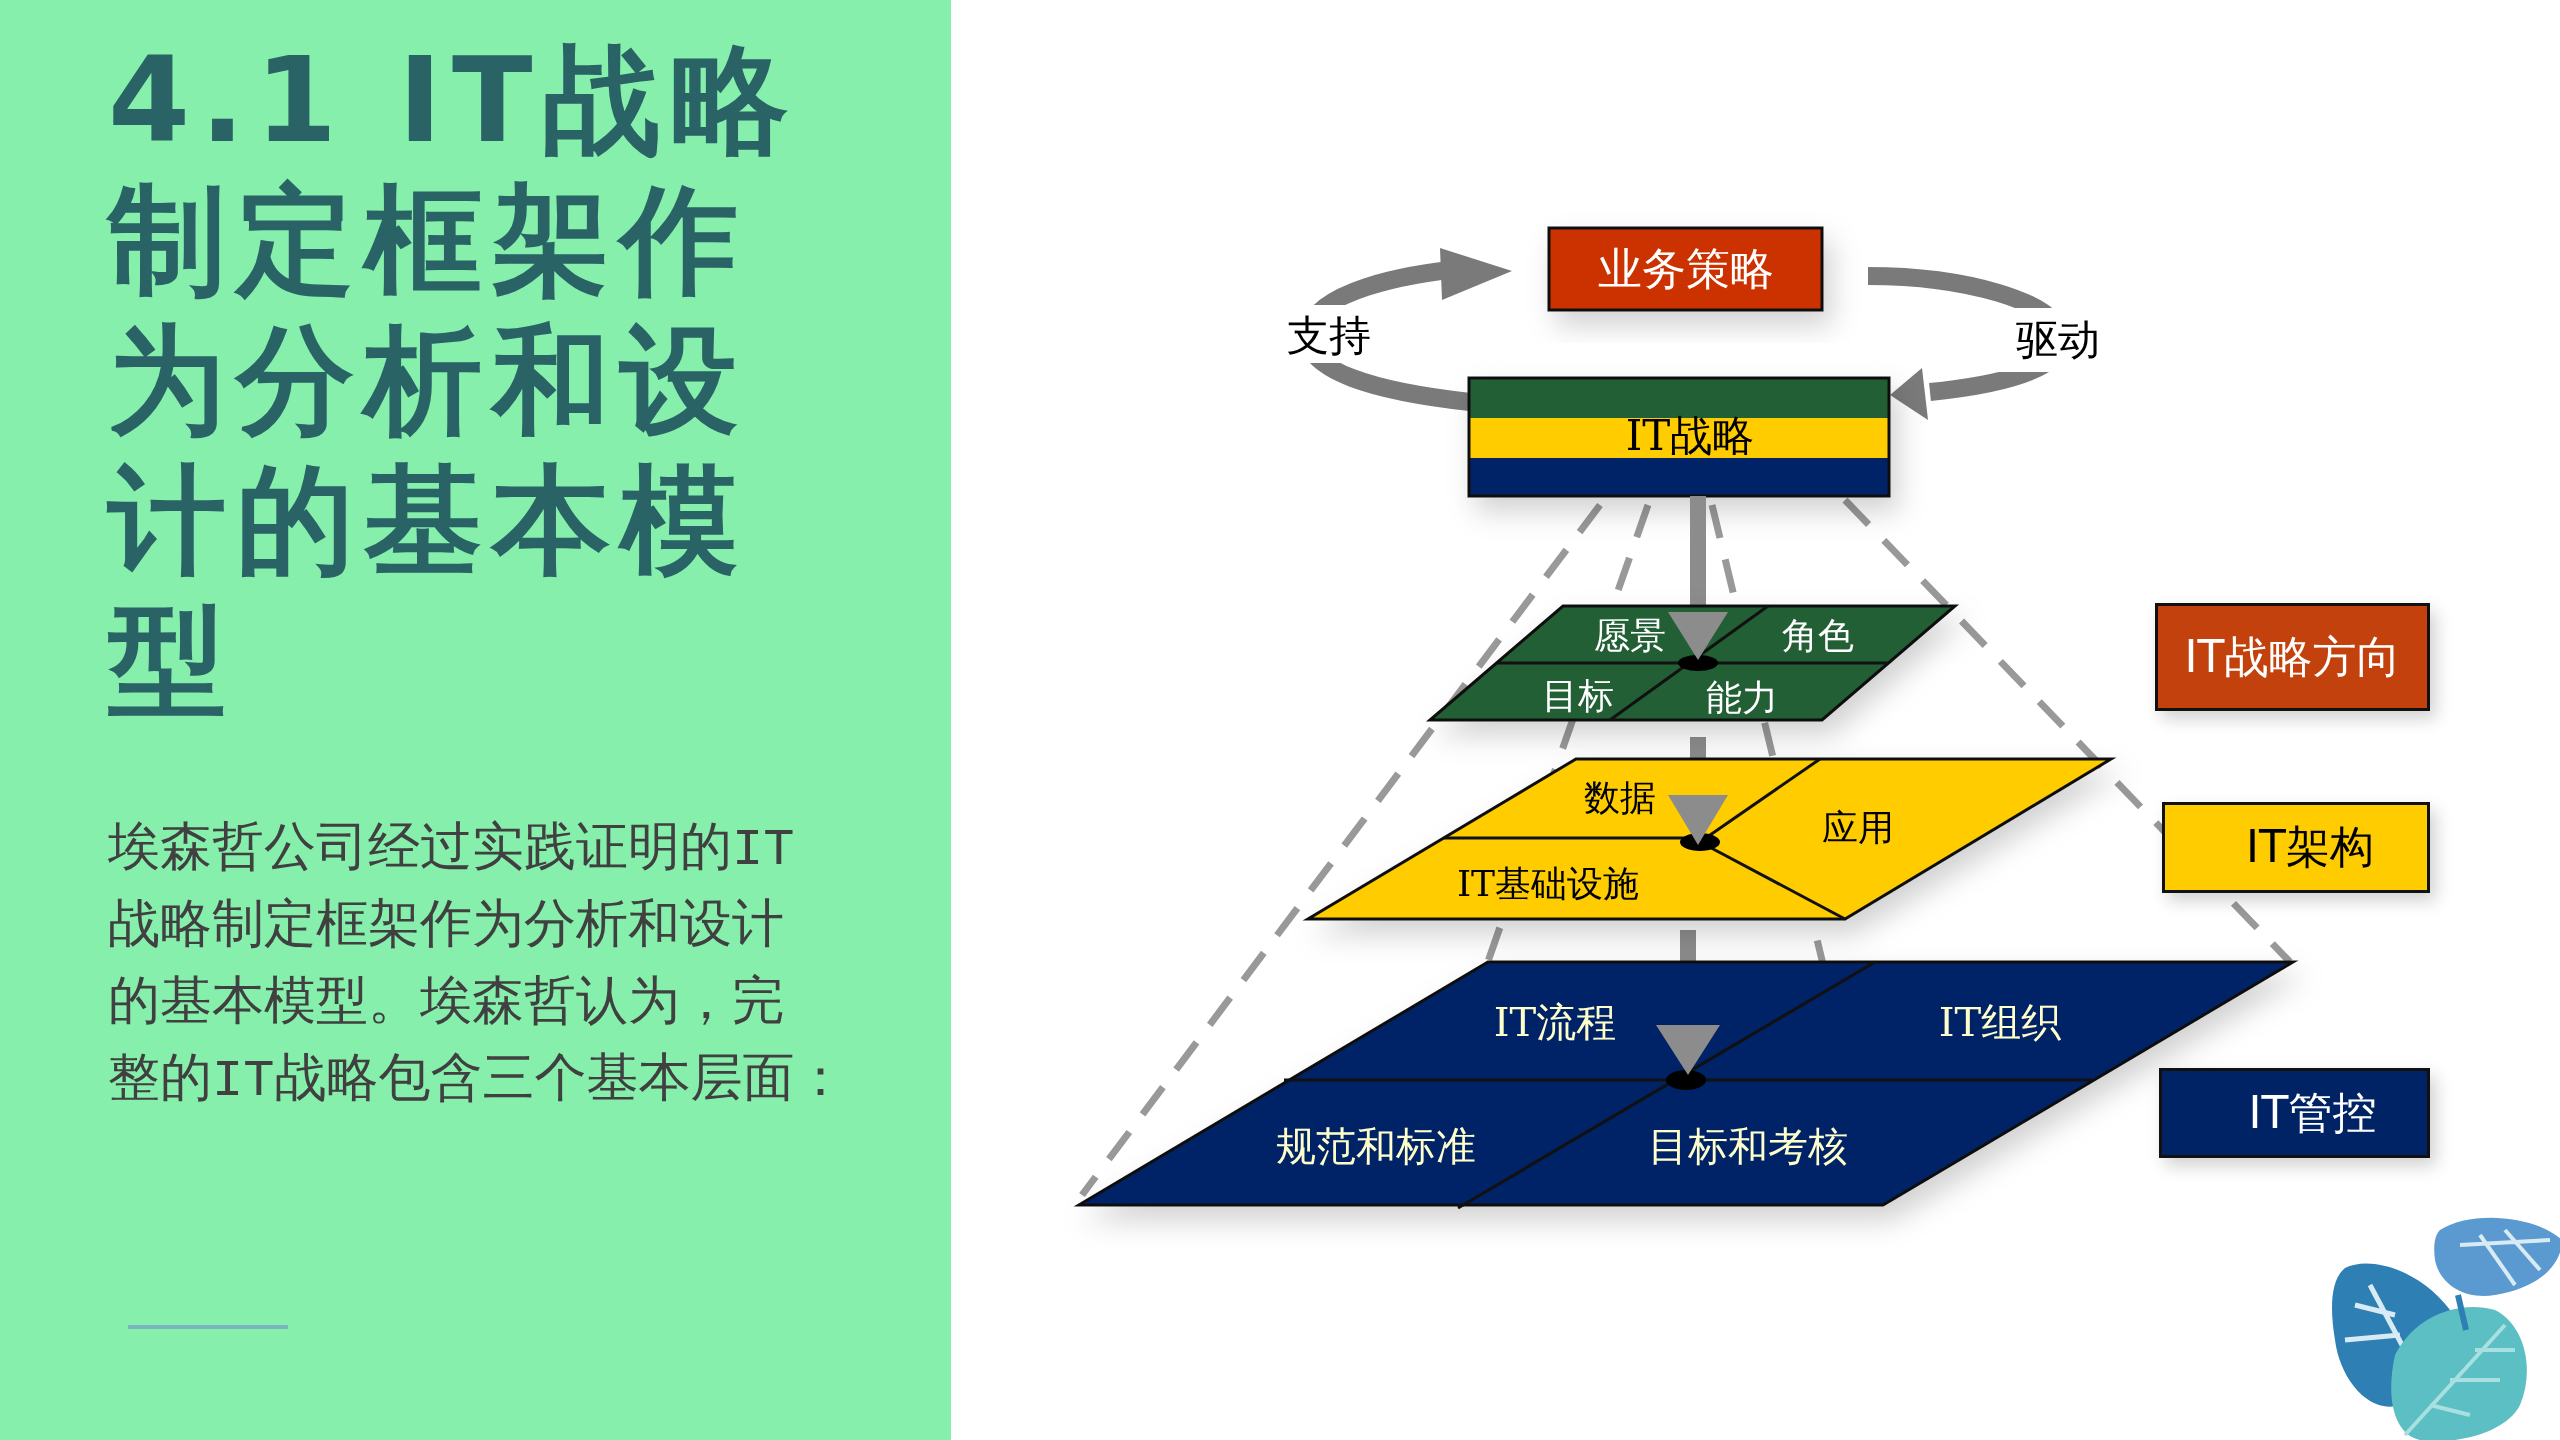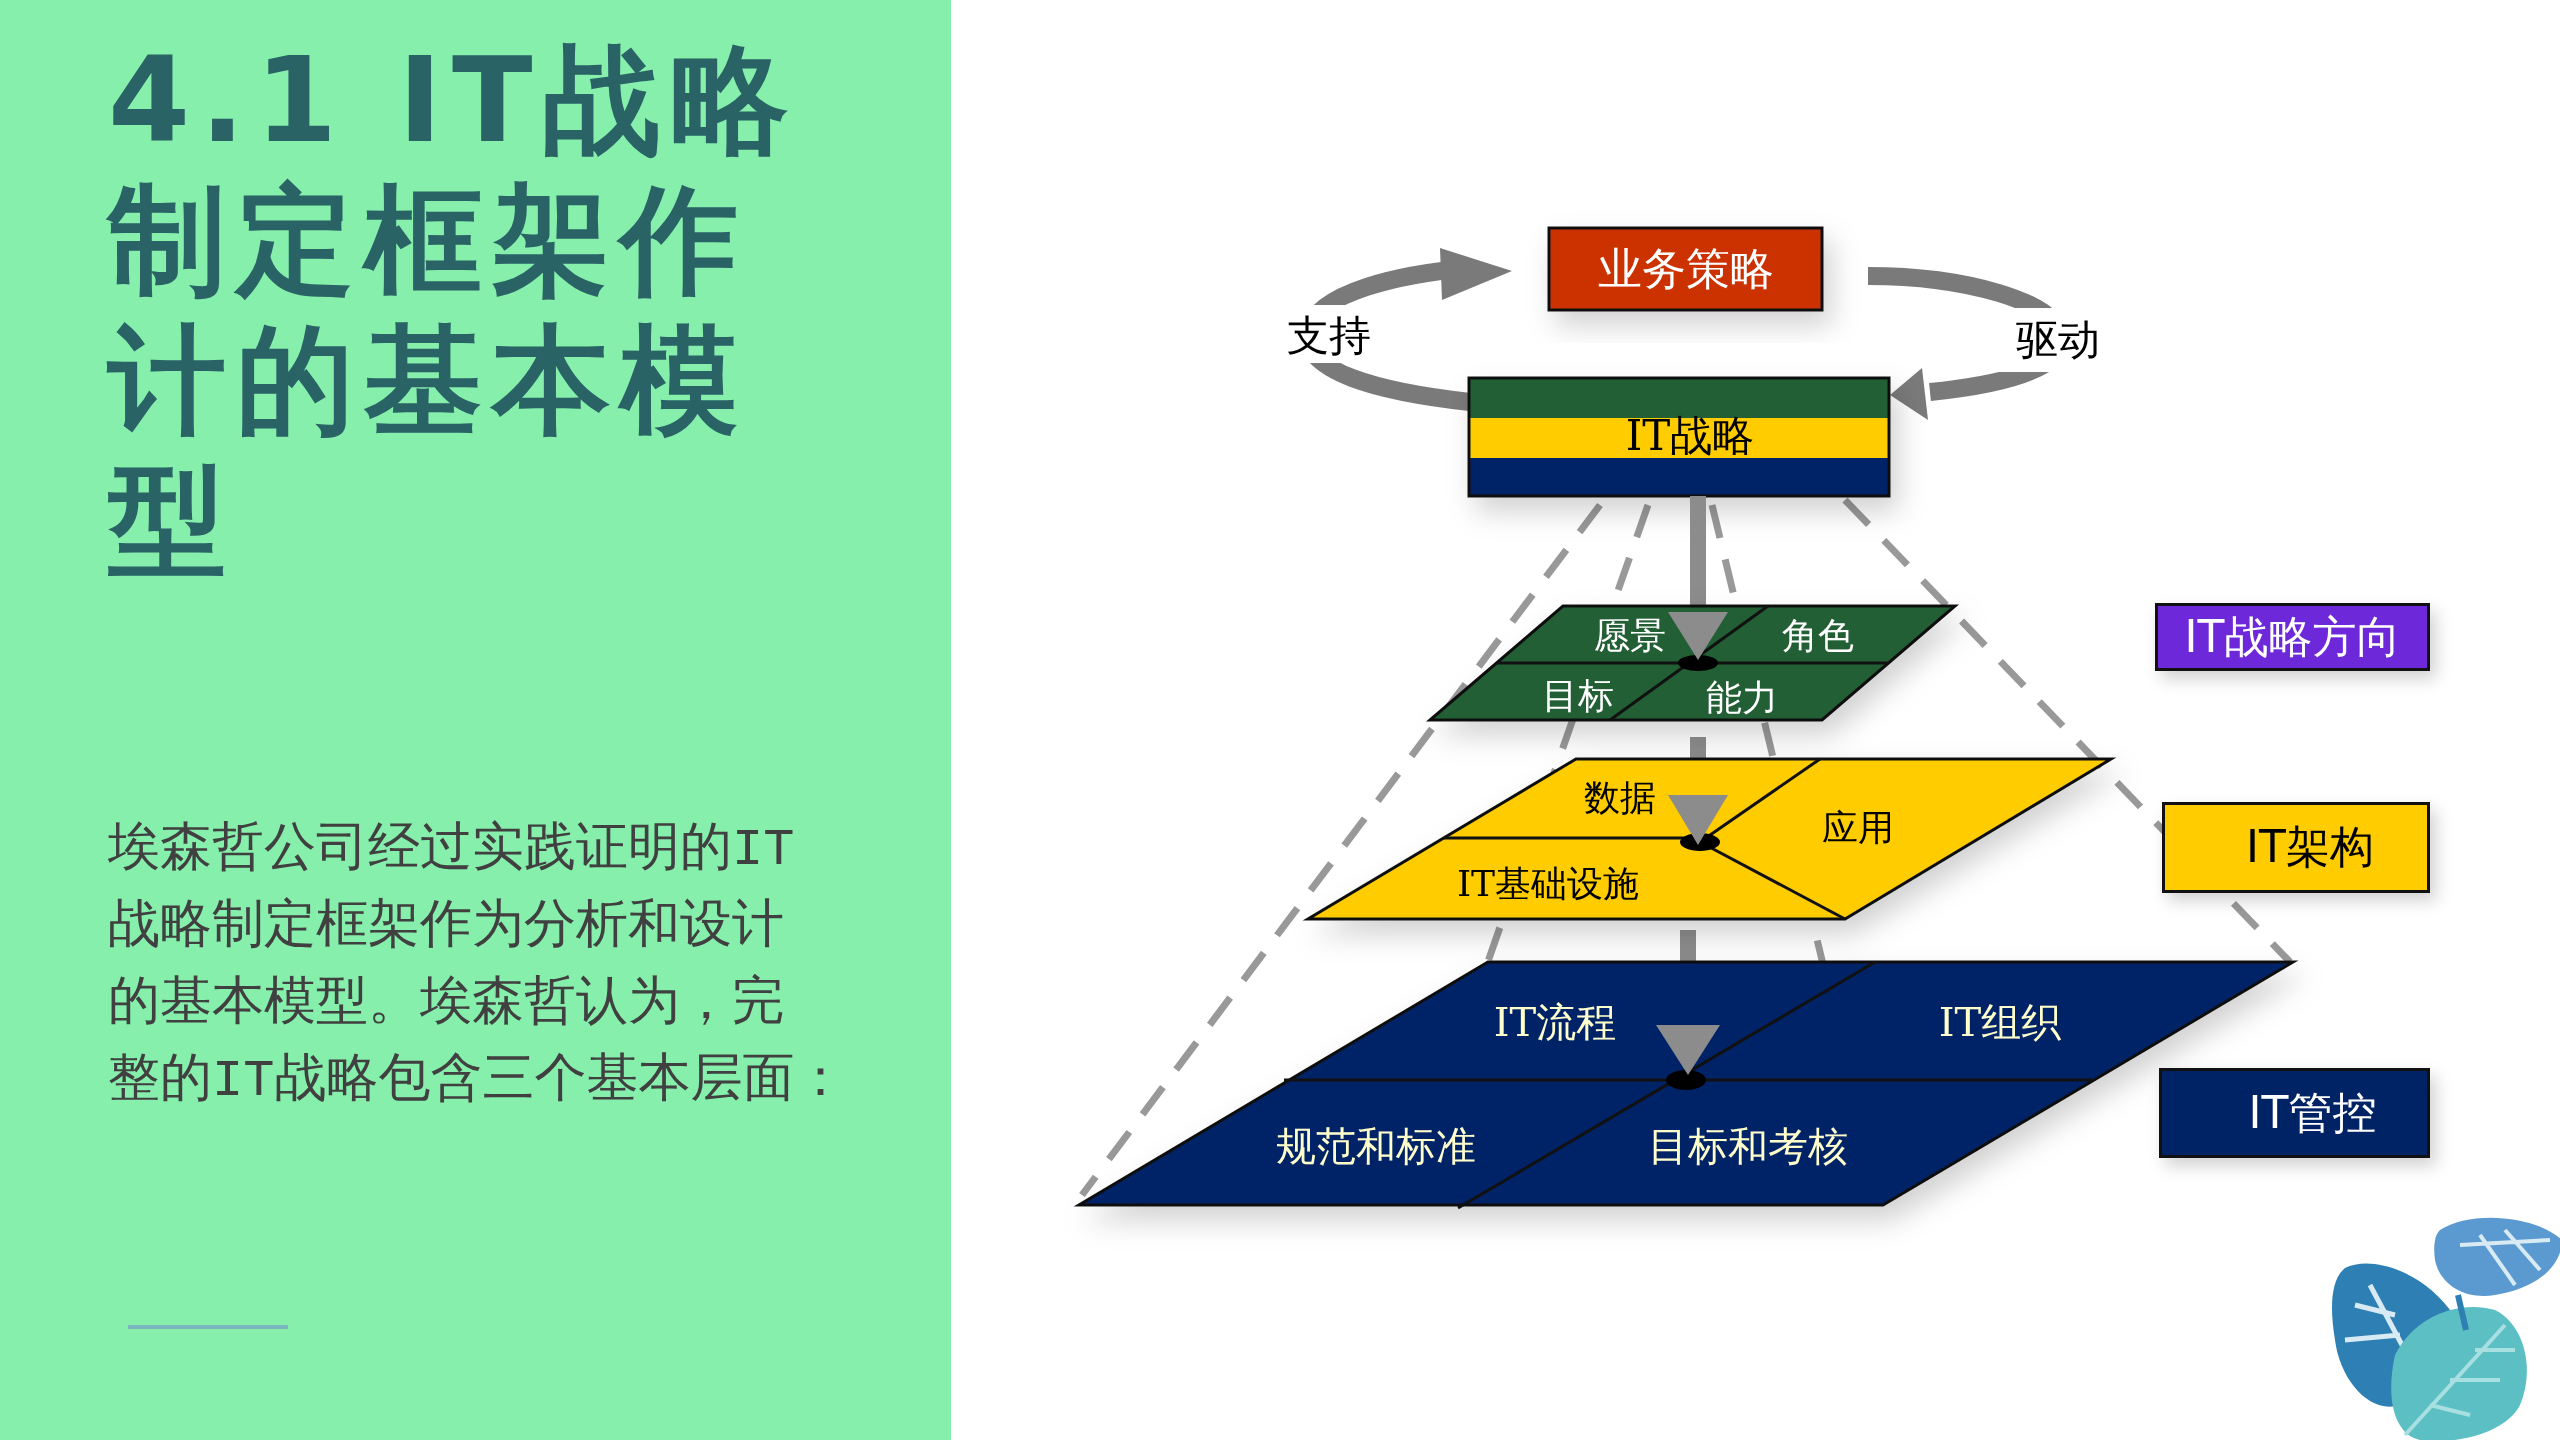--- a/index.html
+++ b/index.html
@@ -39,20 +39,21 @@
   }
   .leaves { position: absolute; left: 2300px; top: 1190px; width: 260px; height: 250px; }
 </style>
 </head>
 <body>
 
 <div class="left-panel">
   <div class="title">
     <span class="line">4.1 IT战略</span>
     <span class="line">制定框架作</span>
+    <span class="line">为分析和设</span>
     <span class="line">计的基本模</span>
     <span class="line">型</span>
   </div>
   <div class="body-text">
     <span class="line">埃森哲公司经过实践证明的IT</span>
     <span class="line">战略制定框架作为分析和设计</span>
     <span class="line">的基本模型。埃森哲认为，完</span>
     <span class="line">整的IT战略包含三个基本层面：</span>
   </div>
   <div class="divider"></div>
@@ -138,21 +139,21 @@
     <line x1="1875" y1="962" x2="1458" y2="1208" stroke="#111" stroke-width="3"></line>
     <ellipse cx="1686" cy="1080" rx="20" ry="10" fill="#000"></ellipse>
     <polygon points="1656,1025 1720,1025 1688,1075" fill="#8c8c8c"></polygon>
     <text x="1555" y="1036" font-size="40" fill="#ffffcc" text-anchor="middle">IT流程</text>
     <text x="2000" y="1036" font-size="40" fill="#ffffcc" text-anchor="middle">IT组织</text>
     <text x="1376" y="1160" font-size="40" fill="#ffffcc" text-anchor="middle">规范和标准</text>
     <text x="1748" y="1160" font-size="40" fill="#ffffcc" text-anchor="middle">目标和考核</text>
   </g>
 </svg>
 
-<div class="side-box" style="left:2155px; top:603px; width:275px; height:68px; background:#6d28d9; color:#ffffff;">
+<div class="side-box" style="left:2155px; top:603px; width:275px; height:108px; background:#c2410c; color:#ffffff;">
   <span>IT战略方向</span>
 </div>
 <div class="side-box" style="left:2162px; top:802px; width:268px; height:91px; background:#ffcc00; color:#000000;padding-left:28px;">
   <span>IT架构</span>
 </div>
 <div class="side-box" style="left:2159px; top:1068px; width:271px; height:90px; background:#002366; color:#ffffff;padding-left:36px;">
   <span>IT管控</span>
 </div>
 
 <svg class="leaves" viewBox="0 0 260 250" xmlns="http://www.w3.org/2000/svg">

